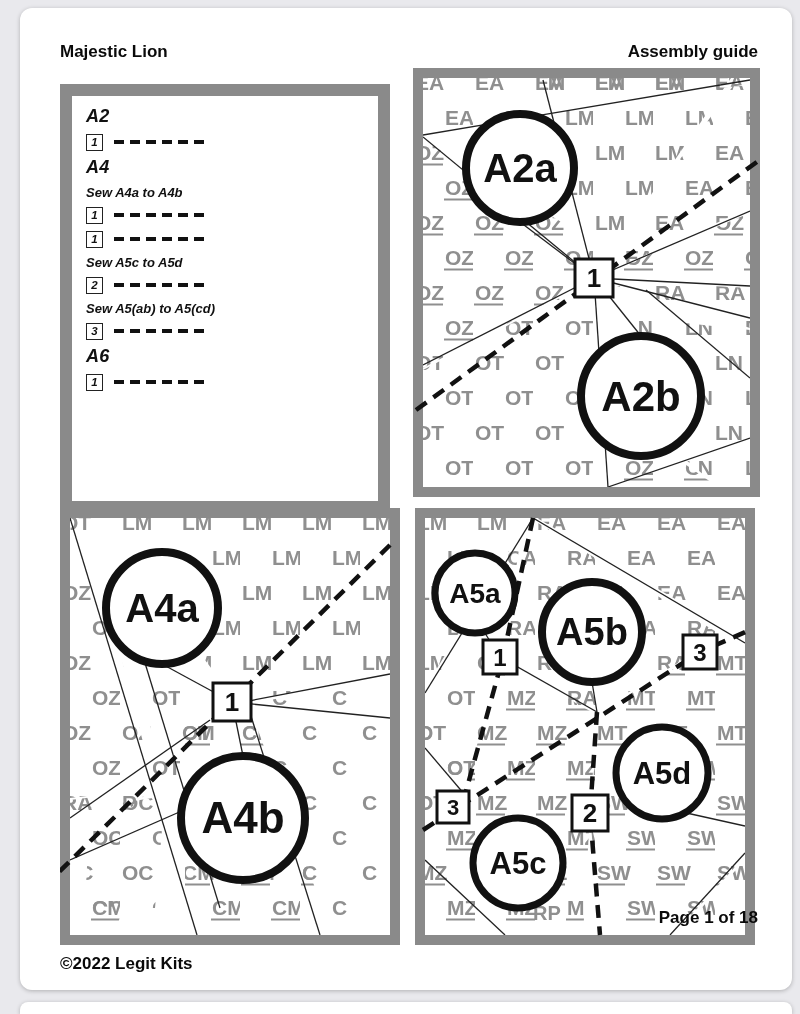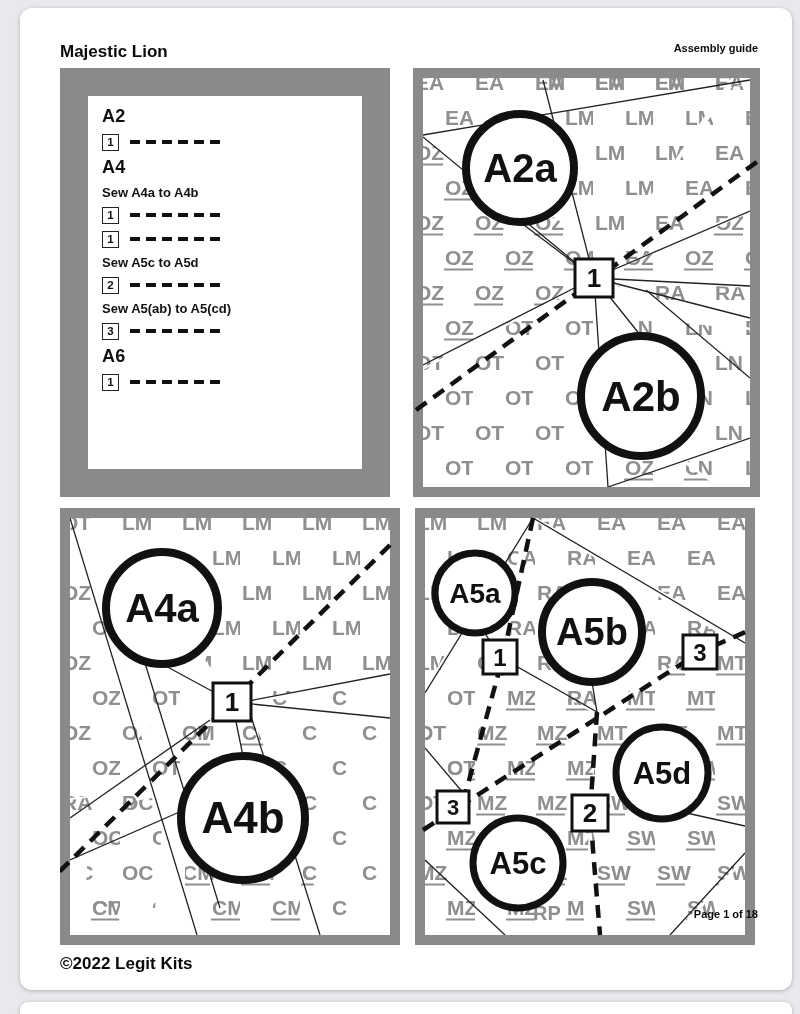--- a/index.html
+++ b/index.html
@@ -12,27 +12,27 @@
     position:absolute;left:20px;top:8px;width:772px;height:982px;
     background:#ffffff;border-radius:12px;
     box-shadow:0 1px 4px rgba(0,0,0,.25);
   }
   .paper2{
     position:absolute;left:20px;top:1002px;width:772px;height:12px;
     background:#ffffff;border-radius:8px 8px 0 0;
     box-shadow:0 1px 4px rgba(0,0,0,.25);
   }
   .hdr-left,.ftr-left{position:absolute;left:40px;font-weight:bold;font-size:17px;color:#0a0a0a;}
-  .hdr-right,.ftr-right{position:absolute;right:34px;font-weight:bold;font-size:11px;color:#0a0a0a;text-align:right;}
+  .hdr-right,.ftr-right{position:absolute;right:34px;font-weight:bold;font-size:17px;color:#0a0a0a;text-align:right;}
   .hdr-left{top:34px;} .hdr-right{top:34px;}
   .ftr-left{top:946px;} .ftr-right{top:900px;}
   
   .instr-frame{
-    position:absolute;left:40px;top:60px;width:330px;height:429px;
-    background:#8a8a8a;box-sizing:border-box;padding:28px;
+    position:absolute;left:40px;top:76px;width:330px;height:429px;
+    background:#8a8a8a;box-sizing:border-box;padding:12px;font-style:italic;
   }
   .instr-inner{
     background:#fff;width:100%;height:100%;box-sizing:border-box;
     padding:4px 14px;overflow:hidden;
   }
   .instr-title{font-size:18px;font-weight:bold;color:#111;margin-top:6px;letter-spacing:.2px;}
   .instr-text{font-size:13px;font-weight:bold;color:#111;margin-top:7px;}
   .instr-step{display:flex;align-items:center;gap:11px;margin-top:6px;height:18px;}
   .stepbox{
     width:15px;height:15px;border:1.5px solid #222;display:flex;align-items:center;

